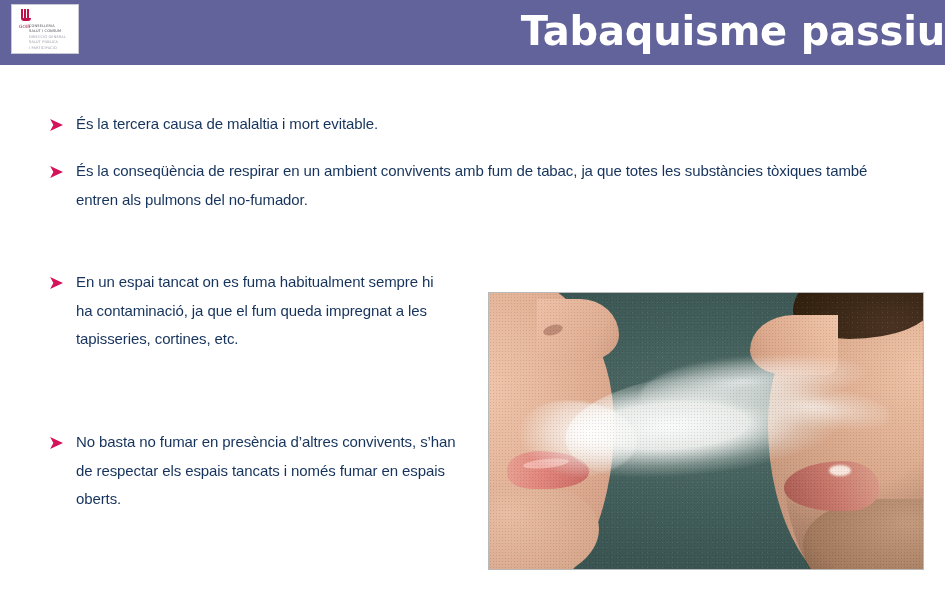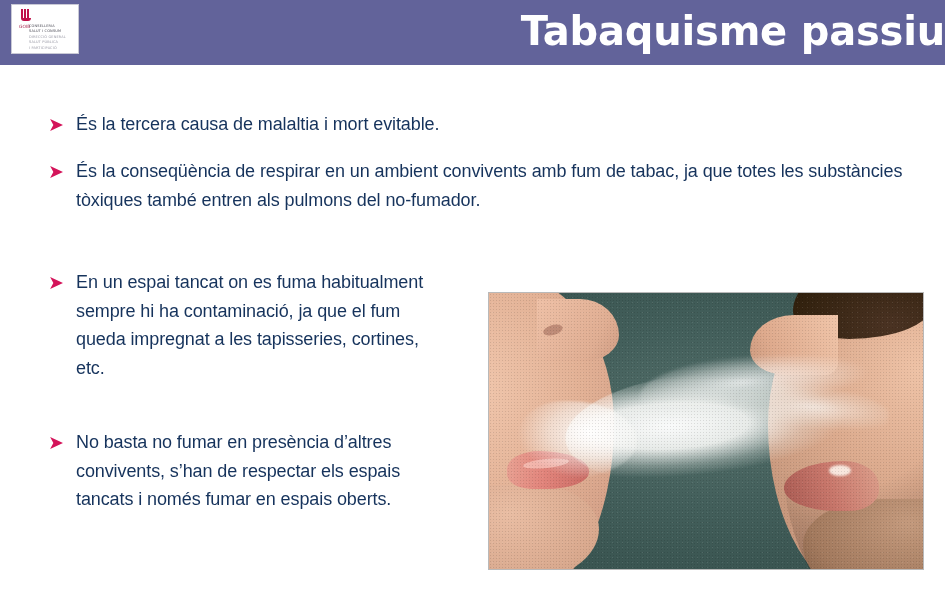--- a/index.html
+++ b/index.html
@@ -127,21 +127,21 @@
     font-family: "DejaVu Sans", sans-serif;
     font-size: 19px;
     line-height: 29px;
     text-align: left;
     user-select: none;
   }
   .bullet-text {
     flex: 1 1 auto;
     color: #16335c;
     font-family: "Liberation Sans", sans-serif;
-    font-size: 18px;
+    font-size: 15px;
     line-height: 28.5px;
     letter-spacing: -0.1px;
   }
 
   #bullet-1 { left: 48px; top: 45px;  width: 860px; }
   #bullet-2 { left: 48px; top: 92px;  width: 862px; }
   #bullet-3 { left: 48px; top: 203px; width: 400px; }
   #bullet-4 { left: 48px; top: 363px; width: 410px; }
 
   

